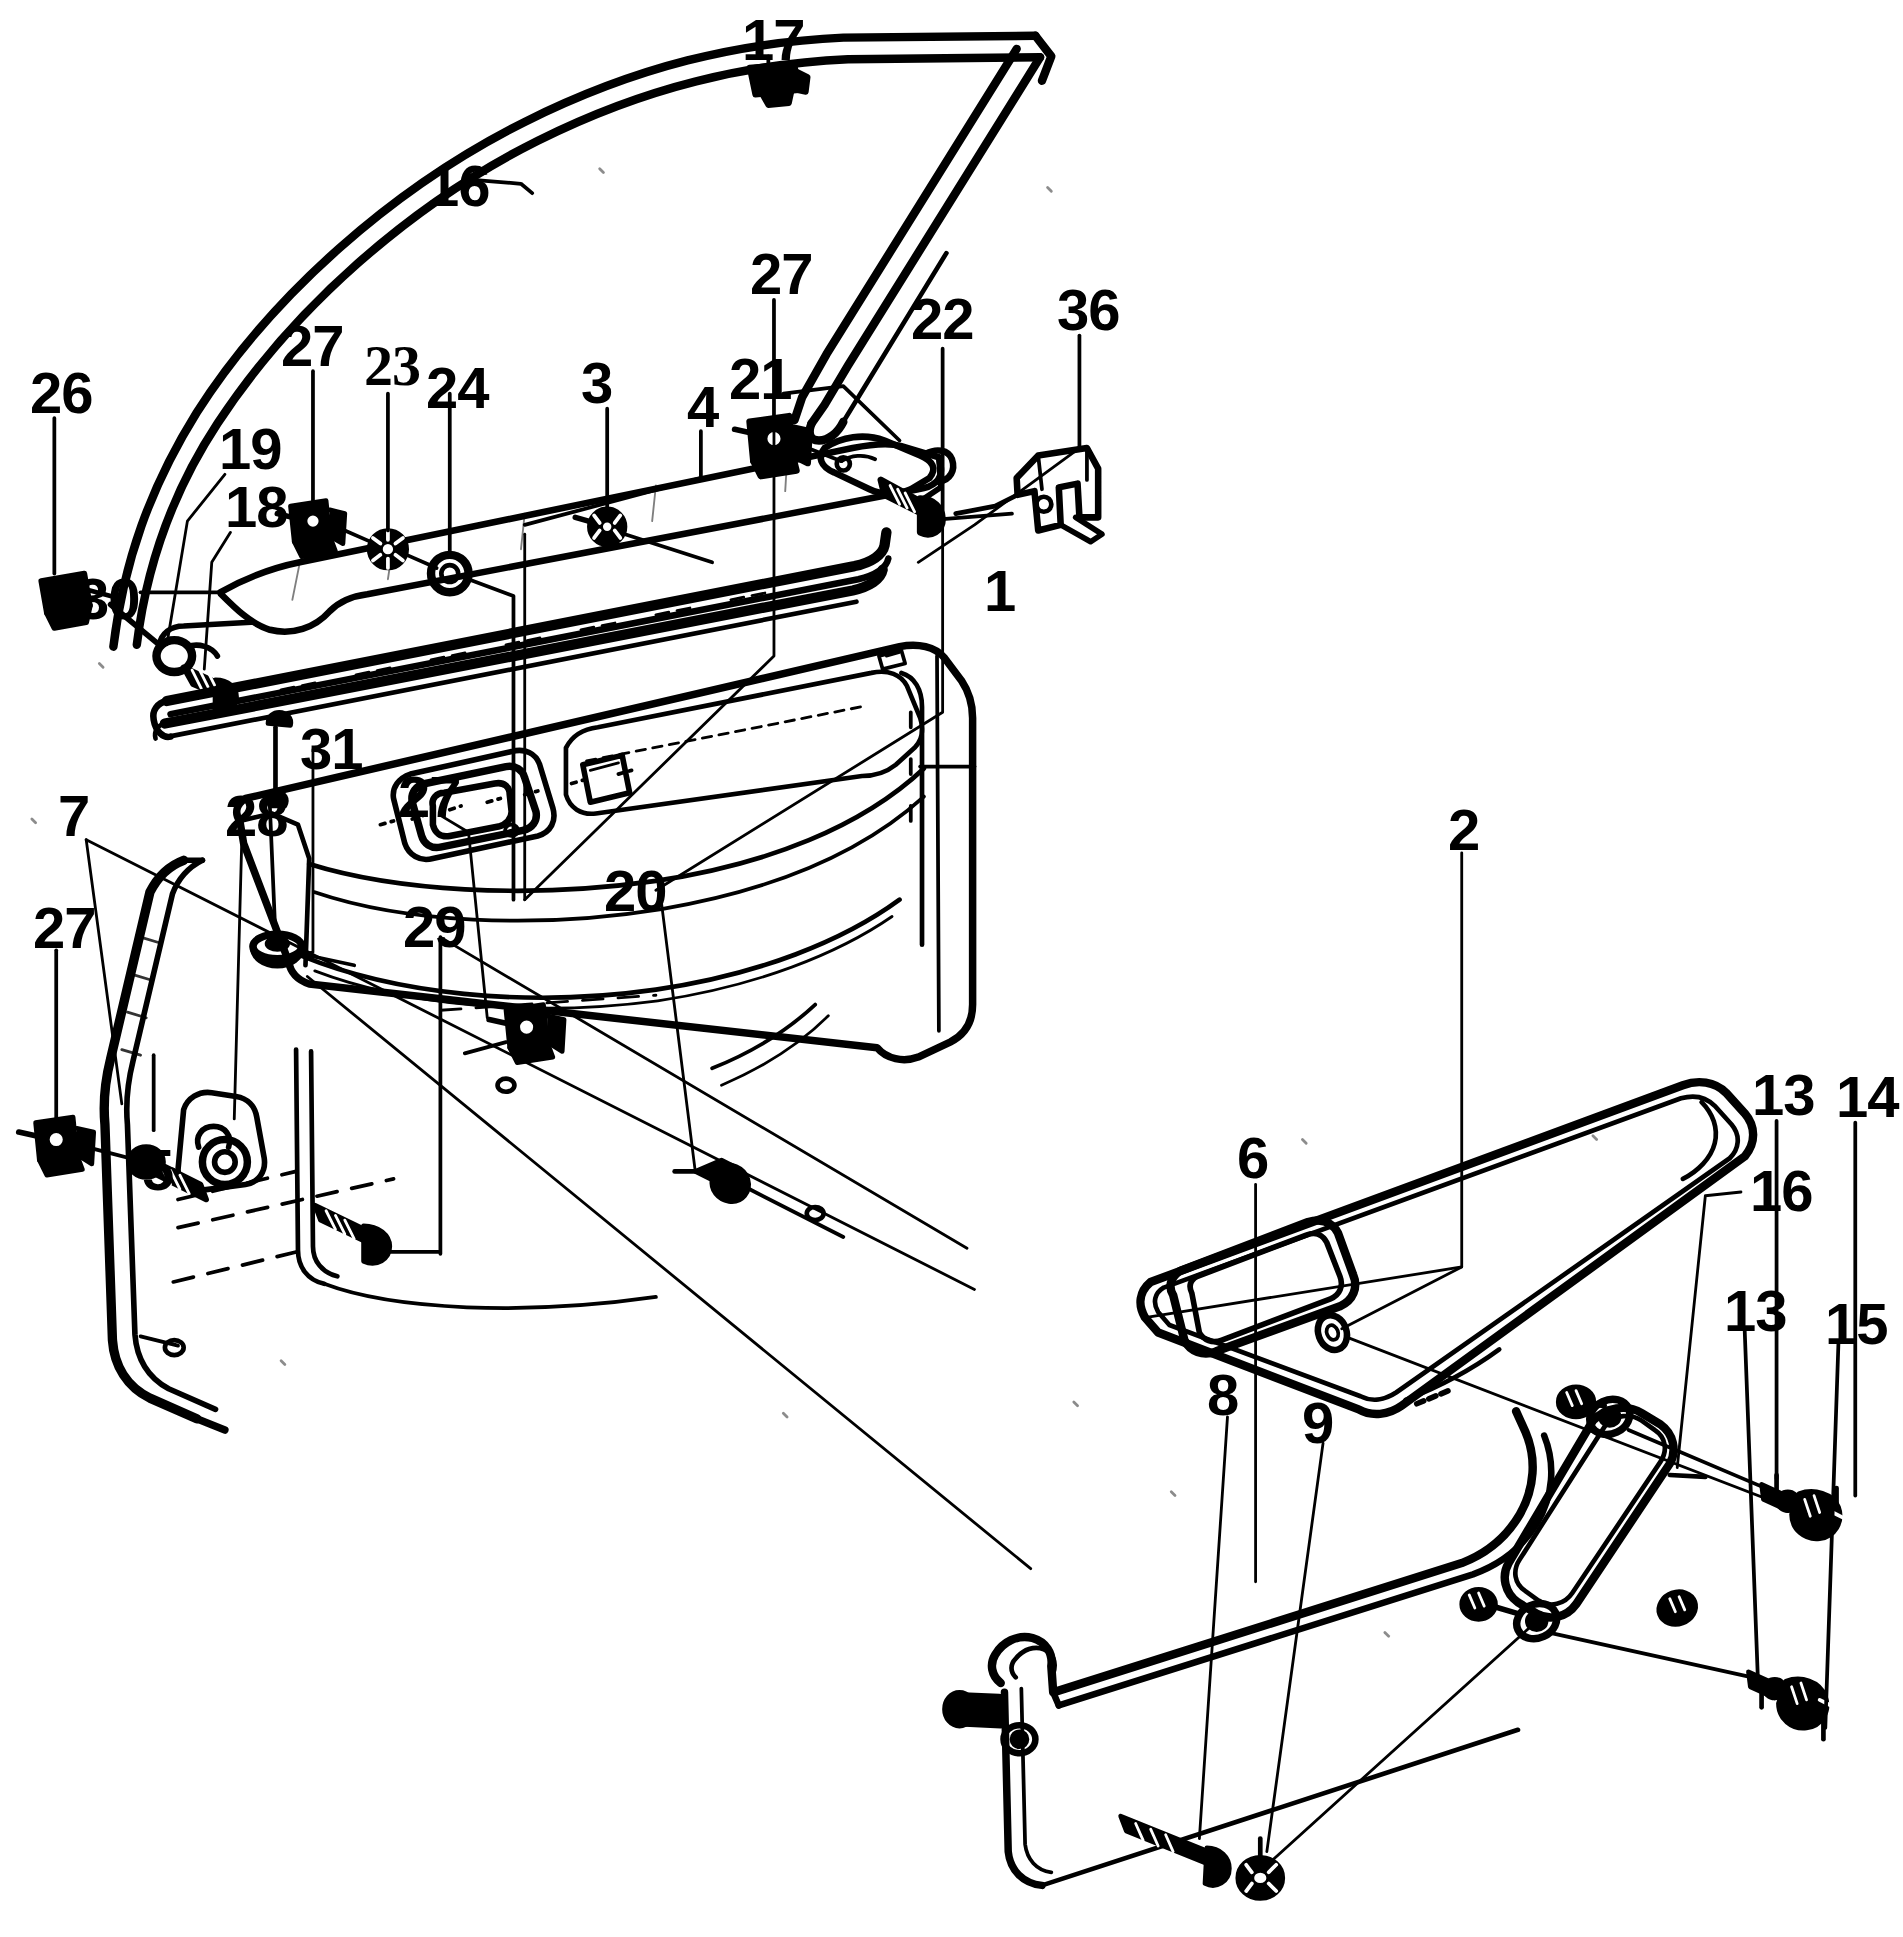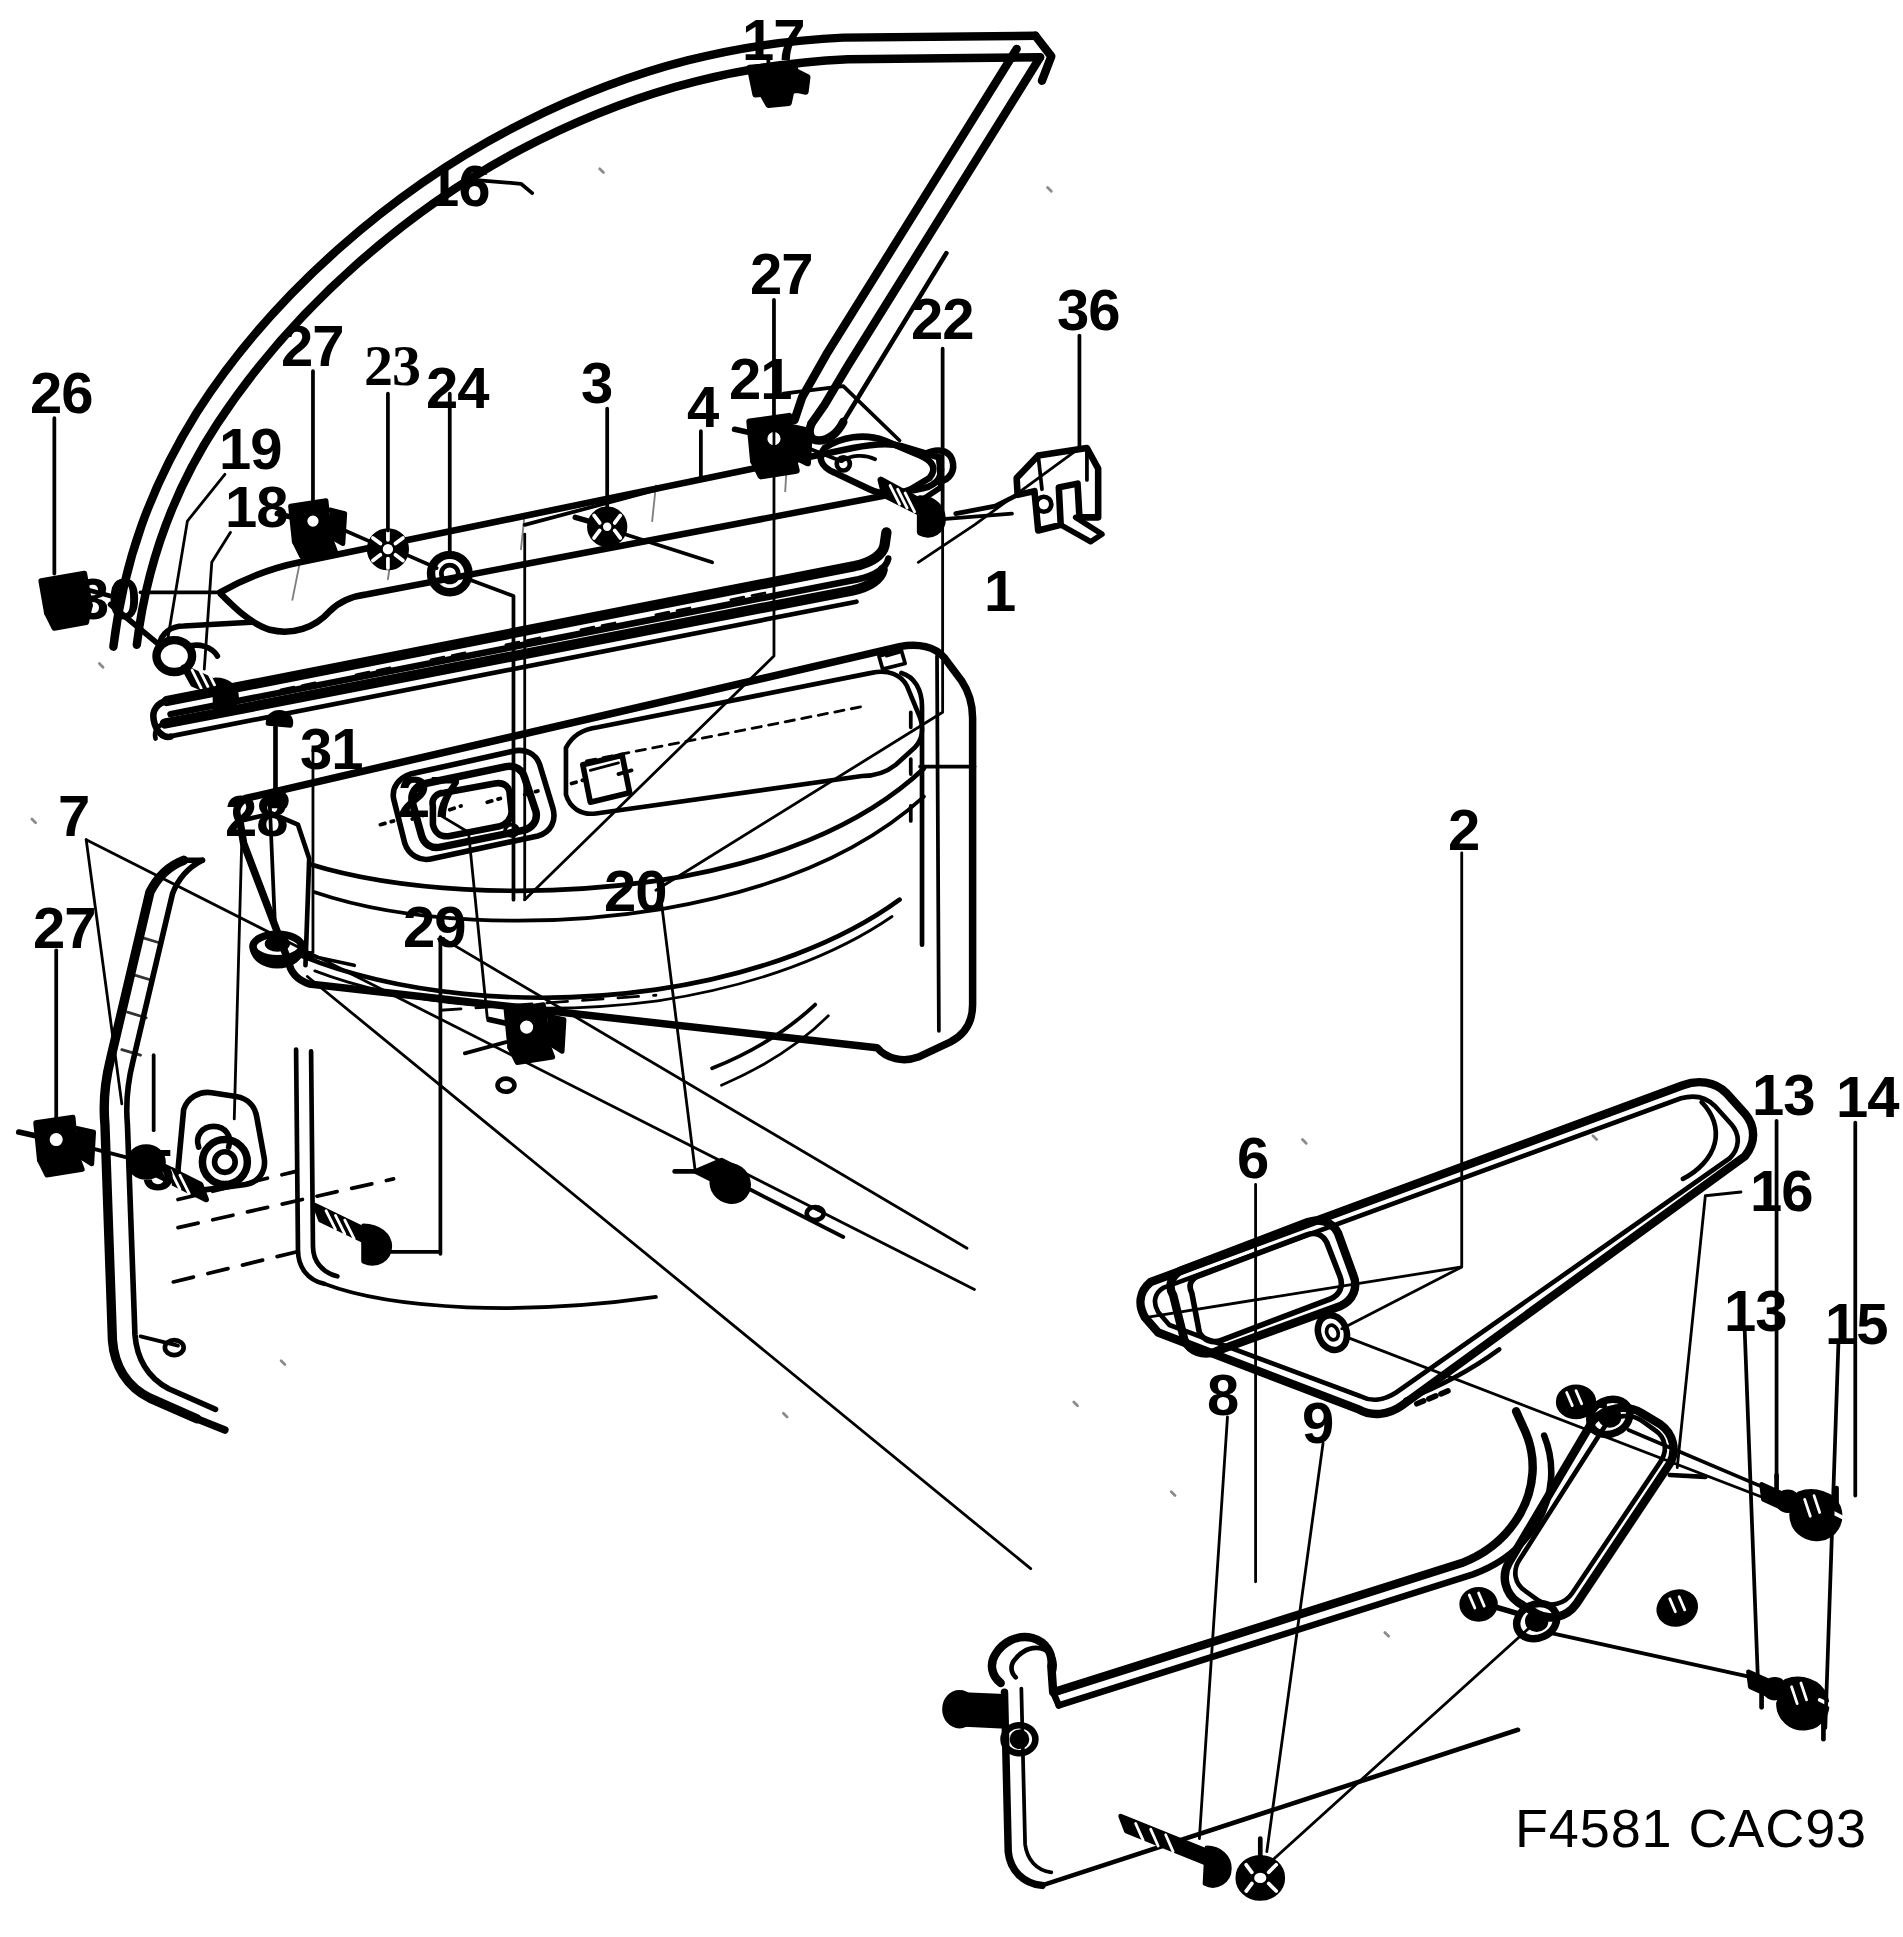--- a/index.html
+++ b/index.html
@@ -590,16 +590,15 @@
   <div class="callout" style="left:1752px;top:1066px;">13</div>
   <div class="callout" style="left:1836px;top:1068px;text-align:center;">14</div>
   <div class="callout" style="left:1750px;top:1162px;">16</div>
   <div class="callout" style="left:142px;top:1141px;">5</div>
   <div class="callout" style="left:1237px;top:1129px;">6</div>
   <div class="callout" style="left:1724px;top:1282px;">13</div>
   <div class="callout" style="left:1825px;top:1295px;">15</div>
   <div class="callout" style="left:1207px;top:1366px;">8</div>
   <div class="callout" style="left:1302px;top:1394px;">9</div>
 
-  <div id="footer">F4581 CAC93</div>
 
 </div>
 
 
 </body></html>

